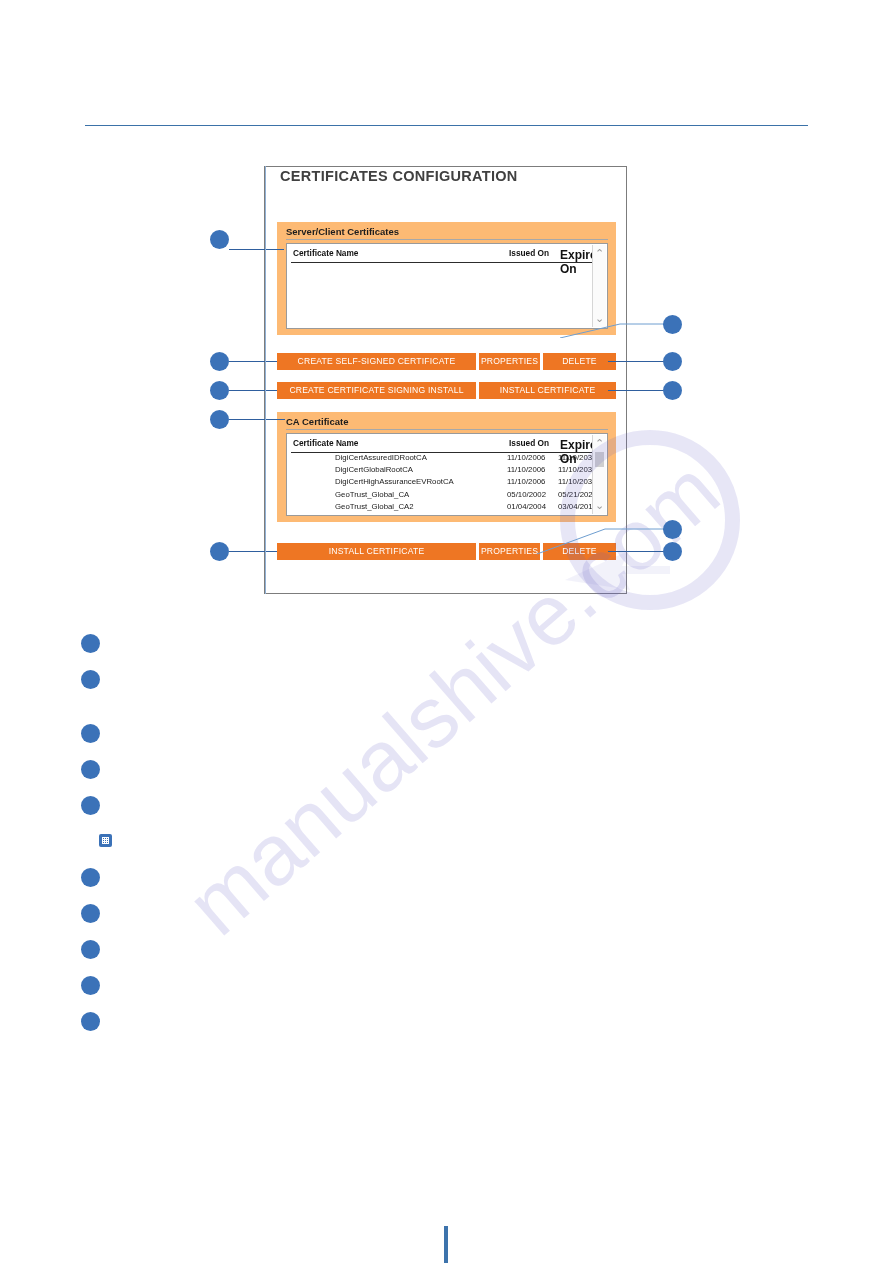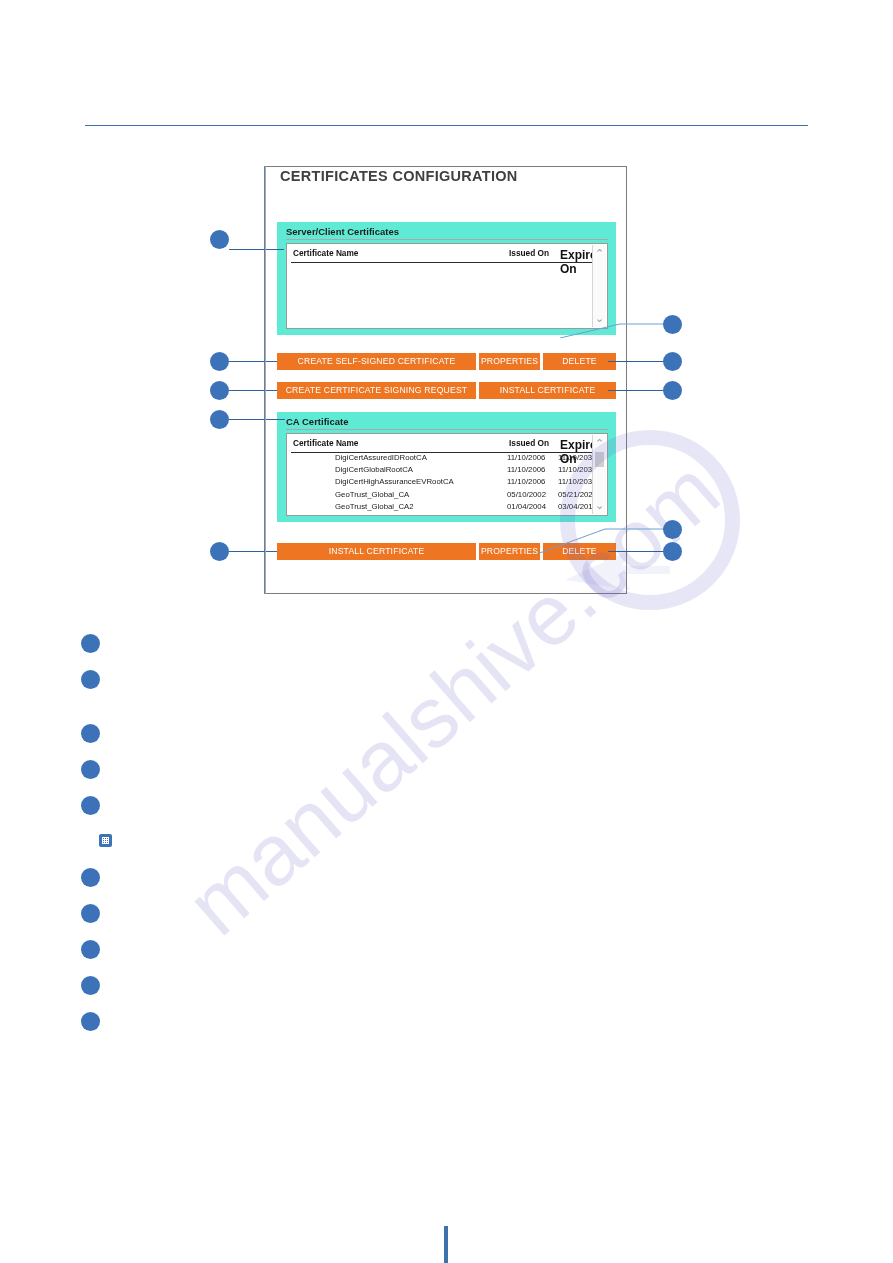--- a/index.html
+++ b/index.html
@@ -79,21 +79,21 @@
     font-size: 14.5px;
     font-weight: bold;
     color: #404040;
     letter-spacing: 0.3px;
     white-space: nowrap;
   }
 
   
   .panel {
     position: absolute;
-    background: #5eead4;
+    background: #fdba74;
     box-sizing: border-box;
   }
   .panel-sc { left: 12px; top: 55px; width: 339px; height: 113px; }
   .panel-ca { left: 12px; top: 245px; width: 339px; height: 110px; }
 
   .panel-legend {
     position: absolute;
     left: 9px; top: 4px;
     font-size: 9.5px;
     font-weight: bold;
@@ -318,21 +318,21 @@
         <div class="sb-arrow sb-up">⌃</div>
         <div class="sb-arrow sb-down">⌄</div>
       </div>
     </div>
   </div>
 
   <div class="btn" style="left:12px; top:186px; width:199px;">CREATE SELF-SIGNED CERTIFICATE</div>
   <div class="btn" style="left:214px; top:186px; width:61px;">PROPERTIES</div>
   <div class="btn" style="left:278px; top:186px; width:73px;">DELETE</div>
 
-  <div class="btn" style="left:12px; top:215px; width:199px;">CREATE CERTIFICATE SIGNING REQUEST</div>
+  <div class="btn" style="left:12px; top:215px; width:199px;">CREATE CERTIFICATE SIGNING INSTALL</div>
   <div class="btn" style="left:214px; top:215px; width:137px;">INSTALL CERTIFICATE</div>
 
   <div class="panel panel-ca">
     <div class="panel-legend">CA Certificate</div>
     <div class="panel-legend-rule"></div>
 
     <div class="listbox">
       <div class="lb-head">
         <span class="col-name">Certificate Name</span>
         <span class="col-issued">Issued On</span>

